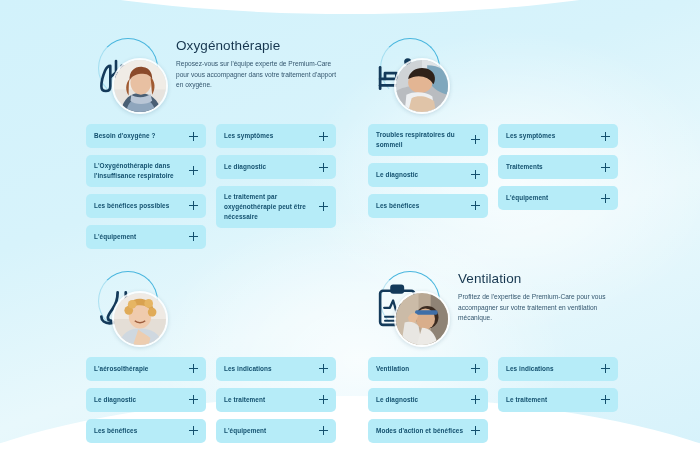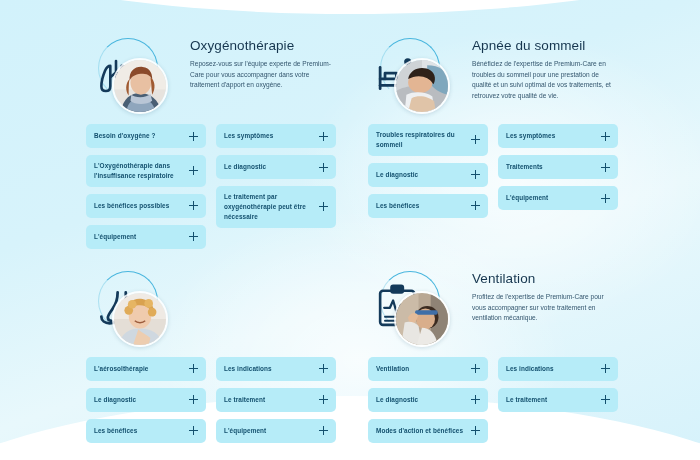--- a/index.html
+++ b/index.html
@@ -62,21 +62,21 @@
     column-gap: 32px;
     row-gap: 18px;
   }
   .card {
     position: relative;
   }
 
   .card-head {
     display: flex;
     align-items: flex-start;
-    gap: 22px;
+    gap: 8px;
     min-height: 78px;
   }
 
   
   .media {
     position: relative;
     width: 82px;
     height: 78px;
     flex: 0 0 82px;
   }
@@ -267,24 +267,20 @@
     <rect x="30" y="0" width="30" height="30" fill="#dfe3e6"></rect>
     <path d="M0 36 C12 28 30 30 60 26 L60 60 L0 60 Z" fill="#b9bcc0"></path>
     <path d="M36 6 C50 6 60 12 60 24 L60 40 C48 38 38 30 36 18 Z" fill="#7fa7bd"></path>
     <ellipse cx="28" cy="26" rx="14" ry="12" fill="#e3b593"></ellipse>
     <path d="M14 22 C16 10 30 6 40 12 C46 16 46 24 43 28 C38 18 24 16 14 22 Z" fill="#2e2119"></path>
     <path d="M12 40 C20 36 34 36 42 42 L44 60 L10 60 Z" fill="#eef0f2"></path>
     <path d="M18 44 C26 40 38 42 44 48 L46 60 L14 60 Z" fill="#e0c4a8"></path>
   </svg>
 </div>
           </div>
-          <div class="head-text">
-            <h2 class="card-title">Apnée du sommeil</h2>
-            <p class="card-desc">Bénéficiez de l'expertise de Premium-Care en troubles du sommeil pour une prestation de qualité et un suivi optimal de vos traitements, et retrouvez votre qualité de vie.</p>
-          </div>
         </div>
         <div class="acc-cols">
           <div class="acc-col">
             <div class="acc-item">
               <span class="acc-label">Troubles respiratoires du sommeil</span>
               <span class="acc-plus"></span>
             </div>
             <div class="acc-item">
               <span class="acc-label">Le diagnostic</span>
               <span class="acc-plus"></span>

